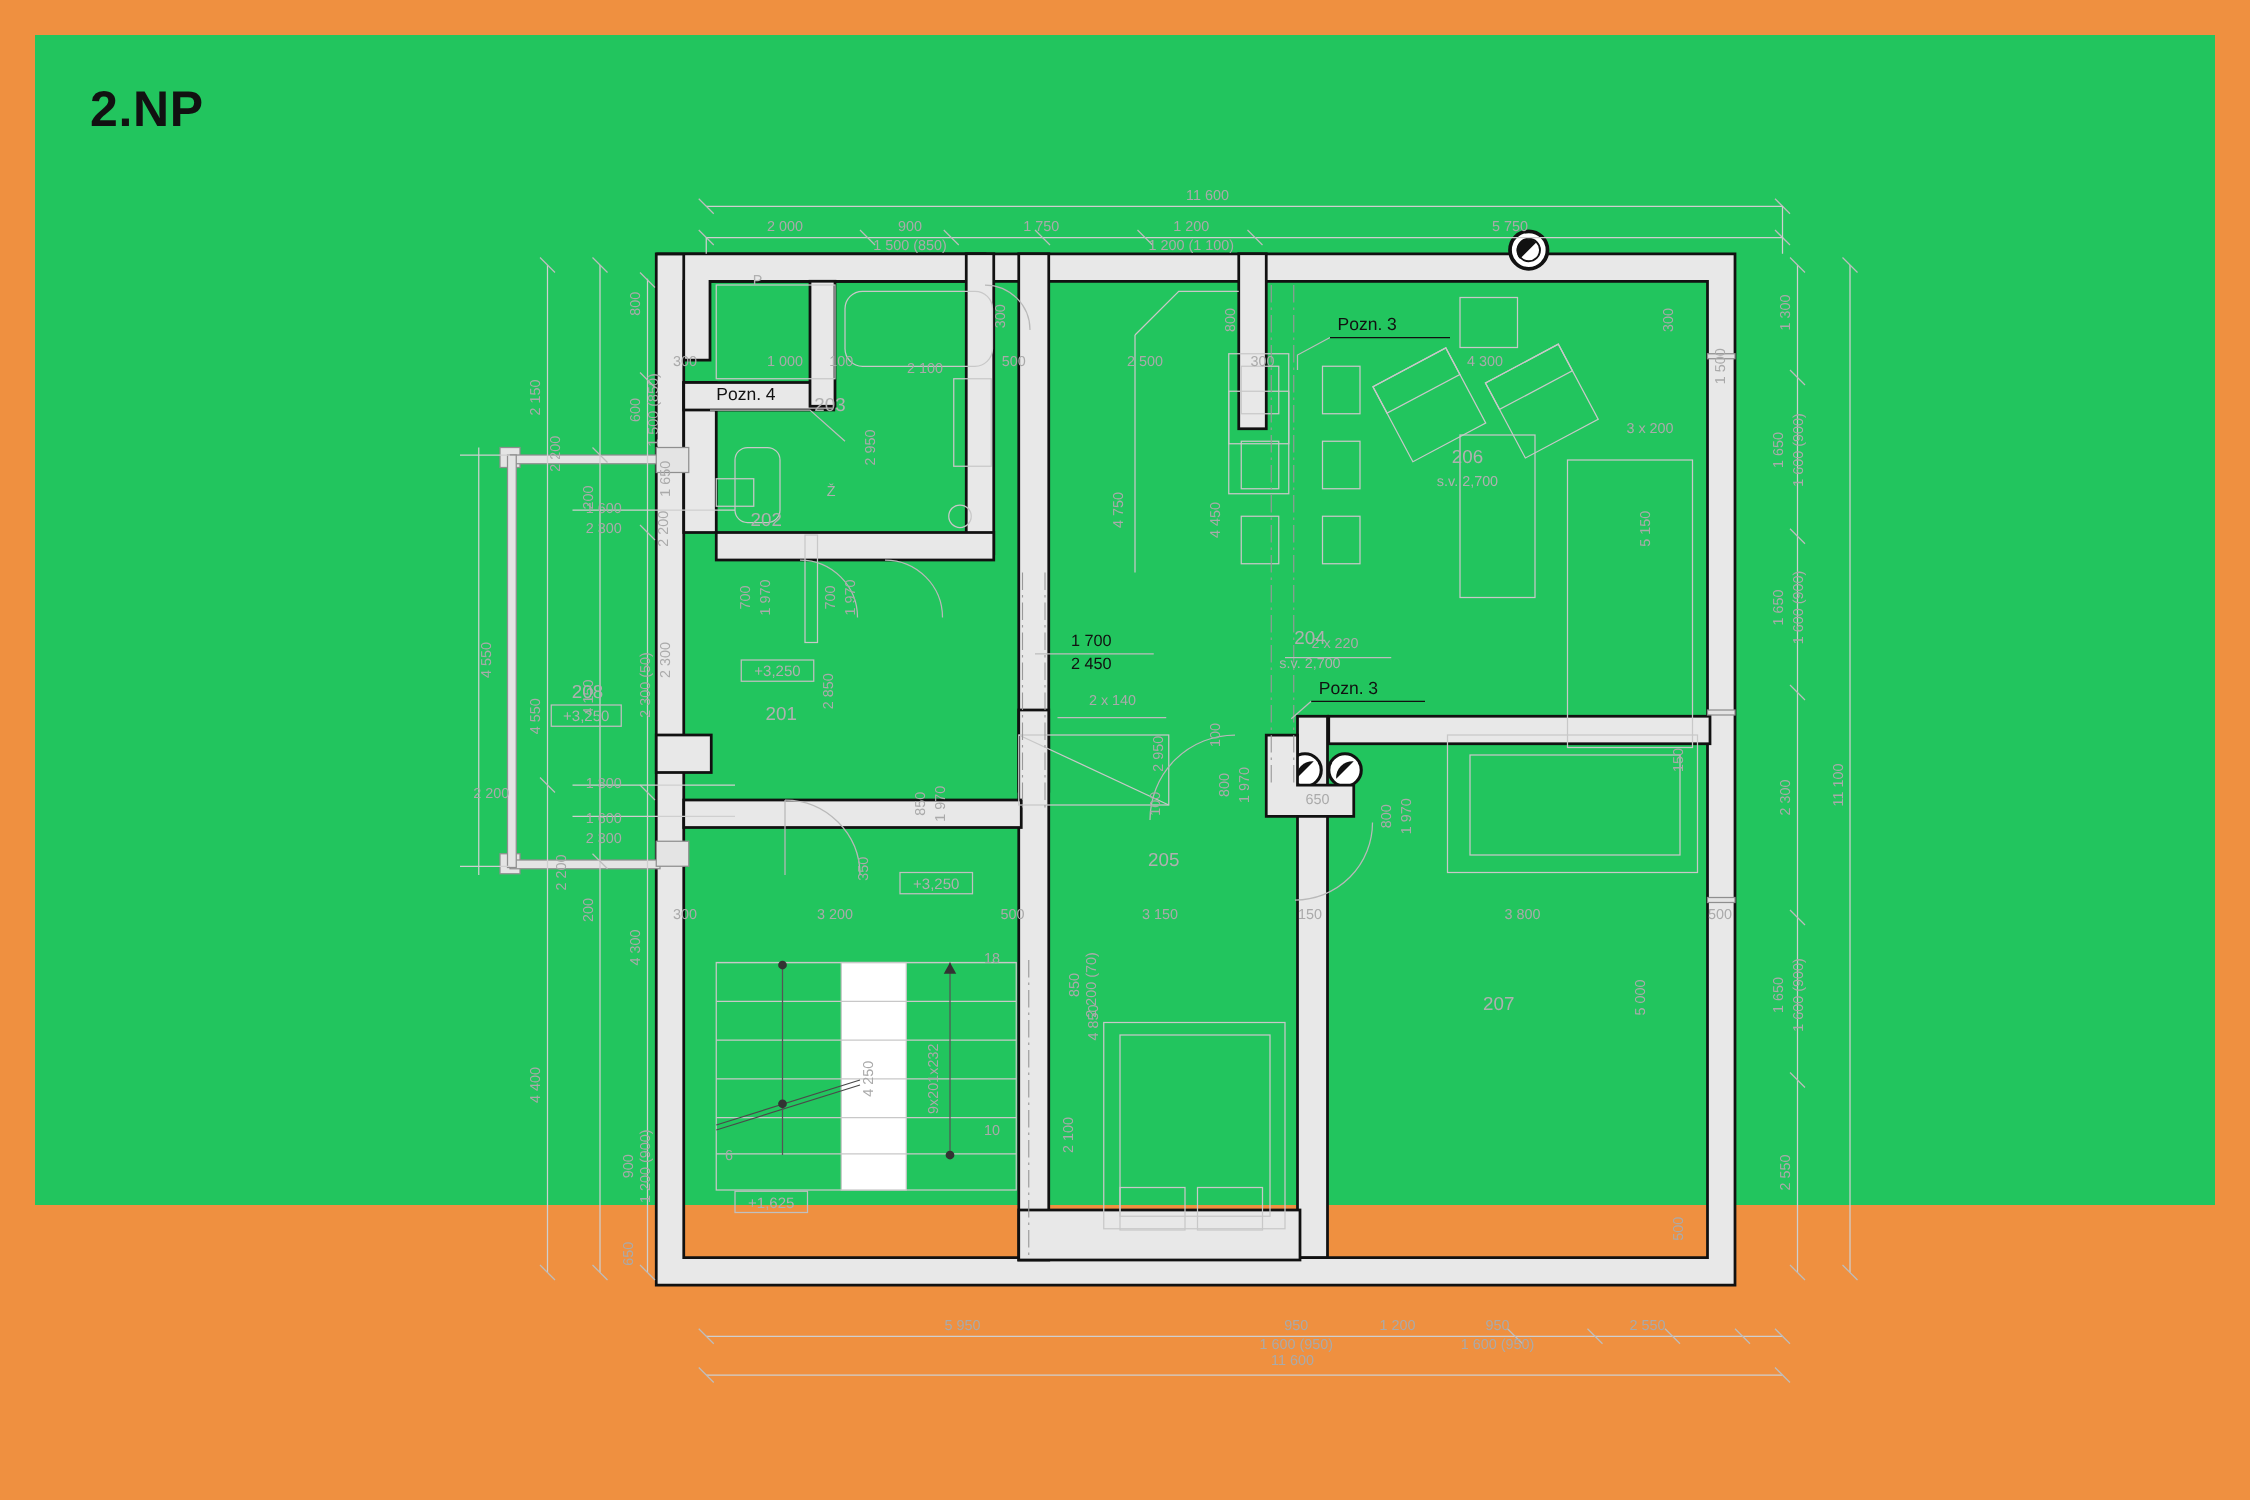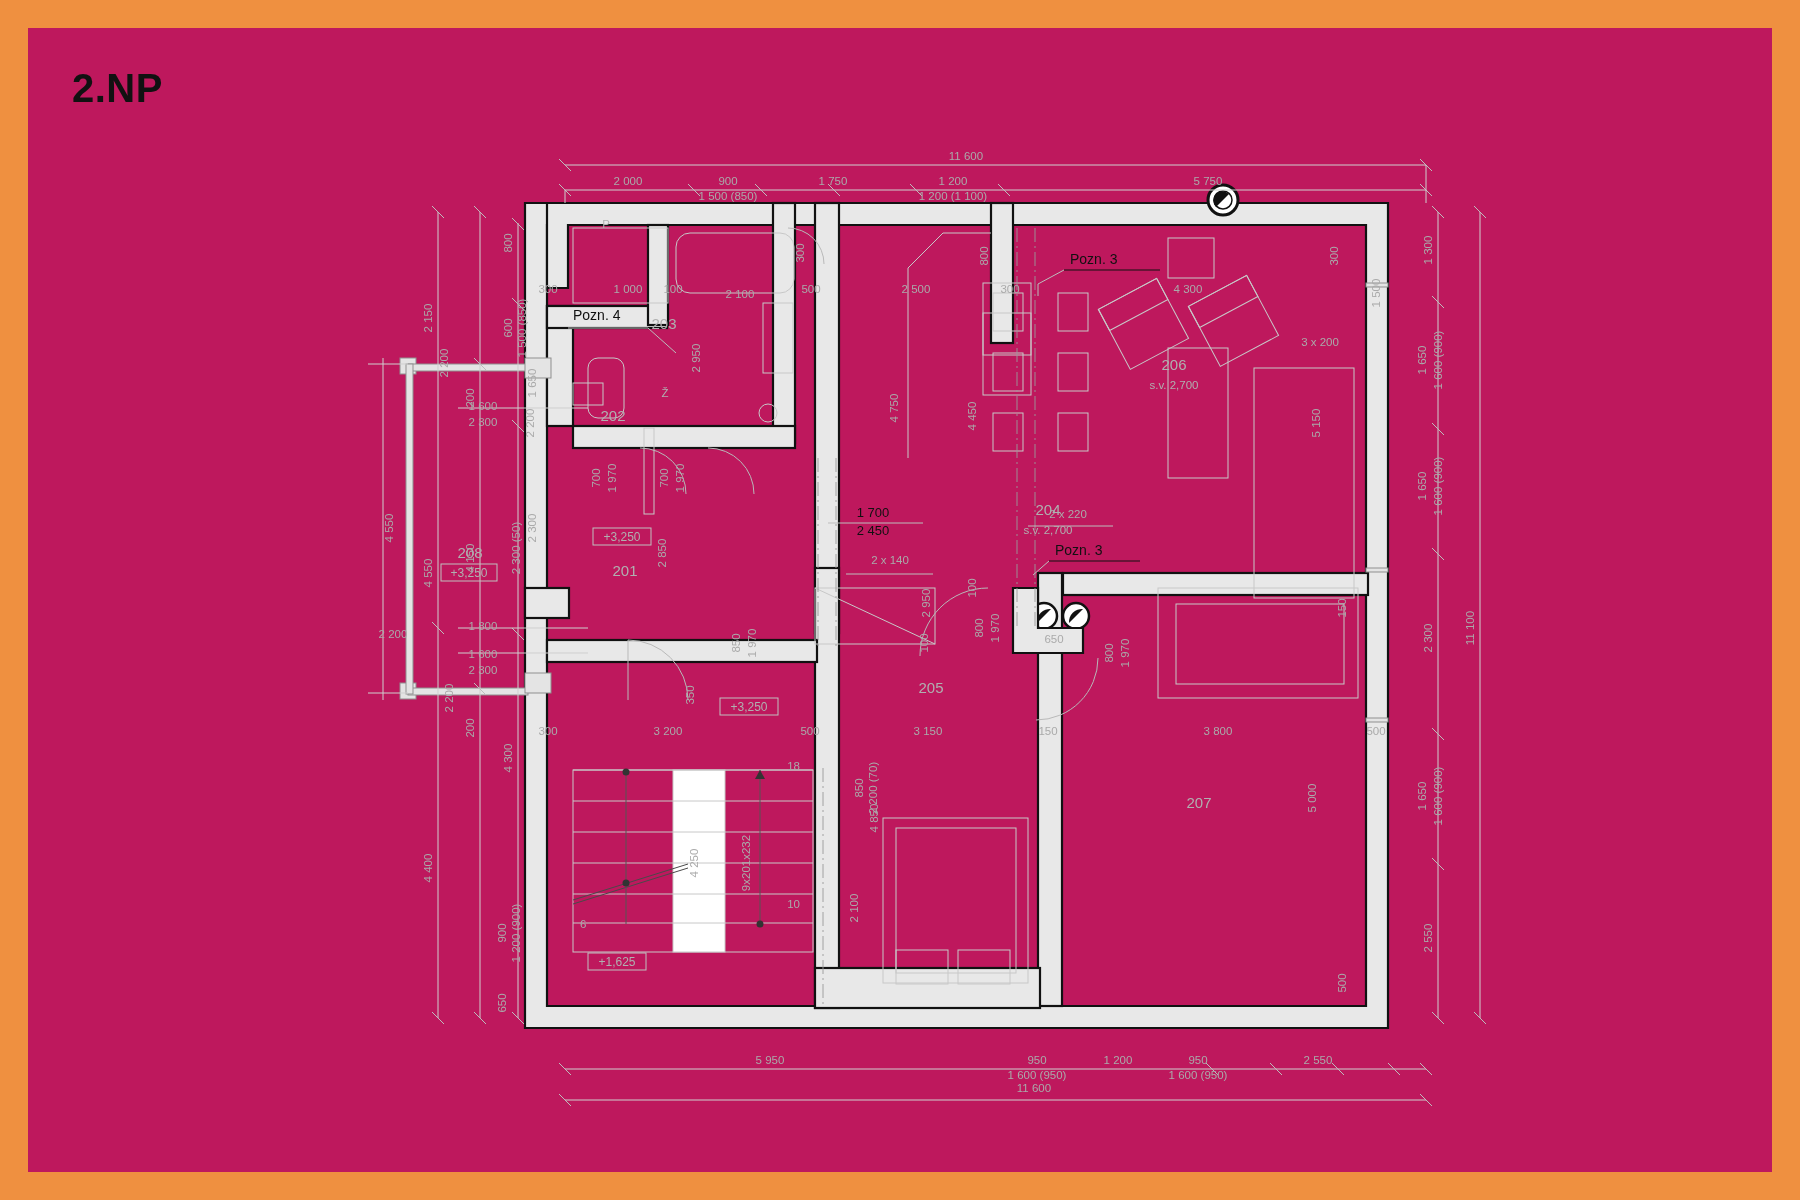--- a/index.html
+++ b/index.html
@@ -1,17 +1,17 @@
 <!DOCTYPE html>
 <html><head>
 <meta charset="utf-8">
 <style>
   html,body{margin:0;padding:0;}
   body{width:1800px;height:1200px;background:#ef9040;font-family:"Liberation Sans",sans-serif;overflow:hidden;}
-  #page{position:absolute;left:28px;top:28px;width:1744px;height:1144px;background:#be185d;}
+  #page{position:absolute;left:28px;top:28px;width:1744px;height:936px;background:#22c55e;}
   #title{position:absolute;left:44px;top:38px;font-size:40px;font-weight:bold;color:#111;letter-spacing:.5px;}
   #canvas{position:absolute;left:0;top:0;width:1744px;height:1144px;}
   svg{display:block;}
   .dimtxt{font-family:"Liberation Sans",sans-serif;font-size:11.5px;fill:#aaaaaa;}
   .roomtxt{font-family:"Liberation Sans",sans-serif;font-size:15px;fill:#b0b0b0;}
   .roomsub{font-family:"Liberation Sans",sans-serif;font-size:11.5px;fill:#b0b0b0;}
   .poznatxt{font-family:"Liberation Sans",sans-serif;font-size:14px;fill:#111111;}
   .blacktxt{font-family:"Liberation Sans",sans-serif;font-size:13px;fill:#111111;}
   .lvltxt{font-family:"Liberation Sans",sans-serif;font-size:12px;fill:#b0b0b0;}
   .dl{stroke:#cfcfcf;stroke-width:1;fill:none;}

